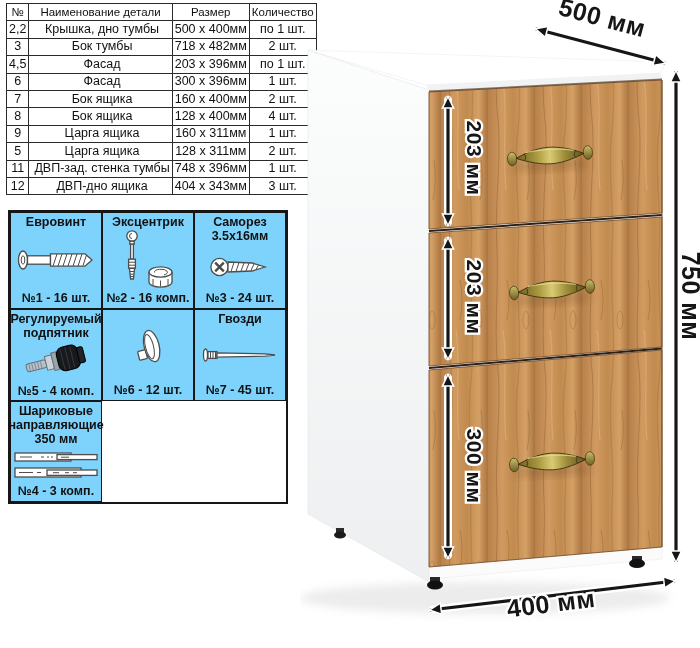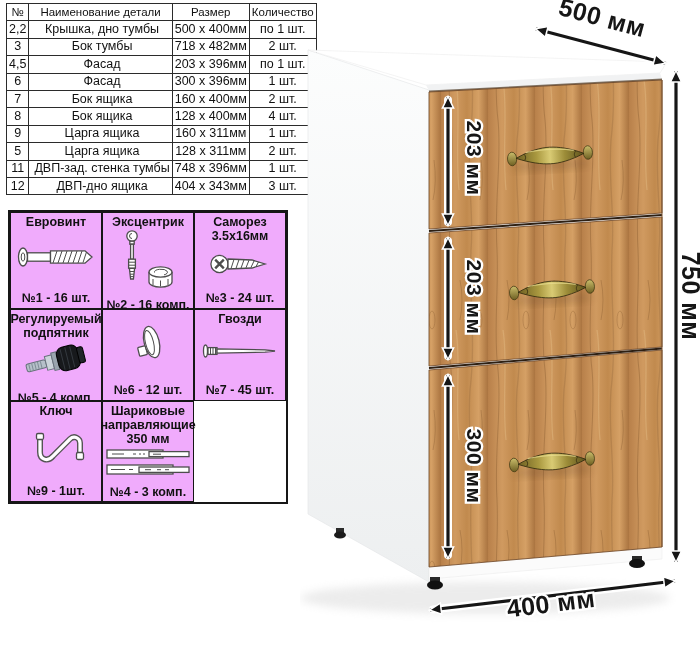--- a/index.html
+++ b/index.html
@@ -13,24 +13,24 @@
   .col-num{width:22px;}
   .col-name{width:130px;}
   .col-size{width:72px;}
   .col-qty{width:56px;}
   .parts-table td.c-name{text-align:center;padding-left:5px;}
   
   .hw-grid{position:absolute;left:8px;top:210px;display:grid;
            grid-template-columns:92px 92px 92px;grid-template-rows:97px 92px 101px;
            border:2px solid #161616;}
   .hw-cell{border:1px solid #161616;box-sizing:border-box;display:flex;flex-direction:column;
-           align-items:center;padding:2px 1px 3px 1px;background:#f0abfc;}
+           align-items:center;padding:2px 1px 3px 1px;background:#7dd3fc;}
   .hw-title{font-weight:bold;font-size:12.5px;text-align:center;white-space:pre-line;line-height:1.12;}
   .hw-icon{flex:1;display:flex;align-items:center;justify-content:center;}
-  .hw-count{font-weight:bold;font-size:12.5px;margin-top:7px;}
+  .hw-count{font-weight:bold;font-size:12.5px;}
   .lineart{stroke:#4d4d4d;fill:#ffffff;stroke-width:1.3;}
   .lineart-thin{stroke:#4d4d4d;fill:none;stroke-width:1;}
   
   .cabinet{position:absolute;left:300px;top:0;}
   .dim{font-family:"Liberation Sans",sans-serif;font-weight:bold;fill:#161616;
        stroke:#ffffff;stroke-width:4.5px;paint-order:stroke;letter-spacing:0.5px;}
   .dim-sm{font-size:21px;}
   .dim-lg{font-size:25px;}
   .dimline{stroke:#161616;stroke-width:3.2;}
   .dimhalo{stroke:#ffffff;stroke-width:8;stroke-linecap:round;}
@@ -208,32 +208,20 @@
         <svg width="78" height="18" viewBox="0 0 78 18">
           <ellipse class="lineart" cx="4.5" cy="9" rx="2" ry="6"></ellipse>
           <rect class="lineart" x="7" y="5.6" width="9" height="6.8"></rect>
           <path class="lineart-thin" d="M9.5,5.8 v6.4 M12,5.8 v6.4 M14.5,5.8 v6.4"></path>
           <path class="lineart" d="M16,6.8 L64,7.9 L74,9 L64,10.1 L16,11.2 Z"></path>
         </svg>
       </div>
       <div class="hw-count">№7 - 45 шт.</div>
     </div>
 
-    <div class="hw-cell">
-      <div class="hw-title">Ключ</div>
-      <div class="hw-icon">
-        <svg width="58" height="48" viewBox="0 0 58 48">
-          <path d="M13,14 L13,28 C13,36 21,38 26,32 L43,15 C47,11 53,14 53,19 L53,30" stroke="#555" stroke-width="6" fill="none"></path>
-          <path d="M13,14 L13,28 C13,36 21,38 26,32 L43,15 C47,11 53,14 53,19 L53,30" stroke="#fff" stroke-width="3.2" fill="none"></path>
-          <rect class="lineart" x="9.5" y="9.5" width="7" height="6" rx="1.5"></rect>
-          <rect class="lineart" x="49.5" y="28.5" width="7" height="7" rx="1.5"></rect>
-        </svg>
-      </div>
-      <div class="hw-count">№9 - 1шт.</div>
-    </div>
 
     <div class="hw-cell">
       <div class="hw-title">Шариковые
 направляющие
 350 мм</div>
       <div class="hw-icon">
         <svg width="86" height="32" viewBox="0 0 86 32">
           <rect class="lineart" x="2" y="4" width="56" height="8"></rect>
           <rect class="lineart" x="44" y="5.6" width="40" height="5"></rect>
           <path class="lineart-thin" d="M7,8 h12 M28,8 h3 M34,8 h2 M38,8 h2 M48,8.2 h8"></path>

